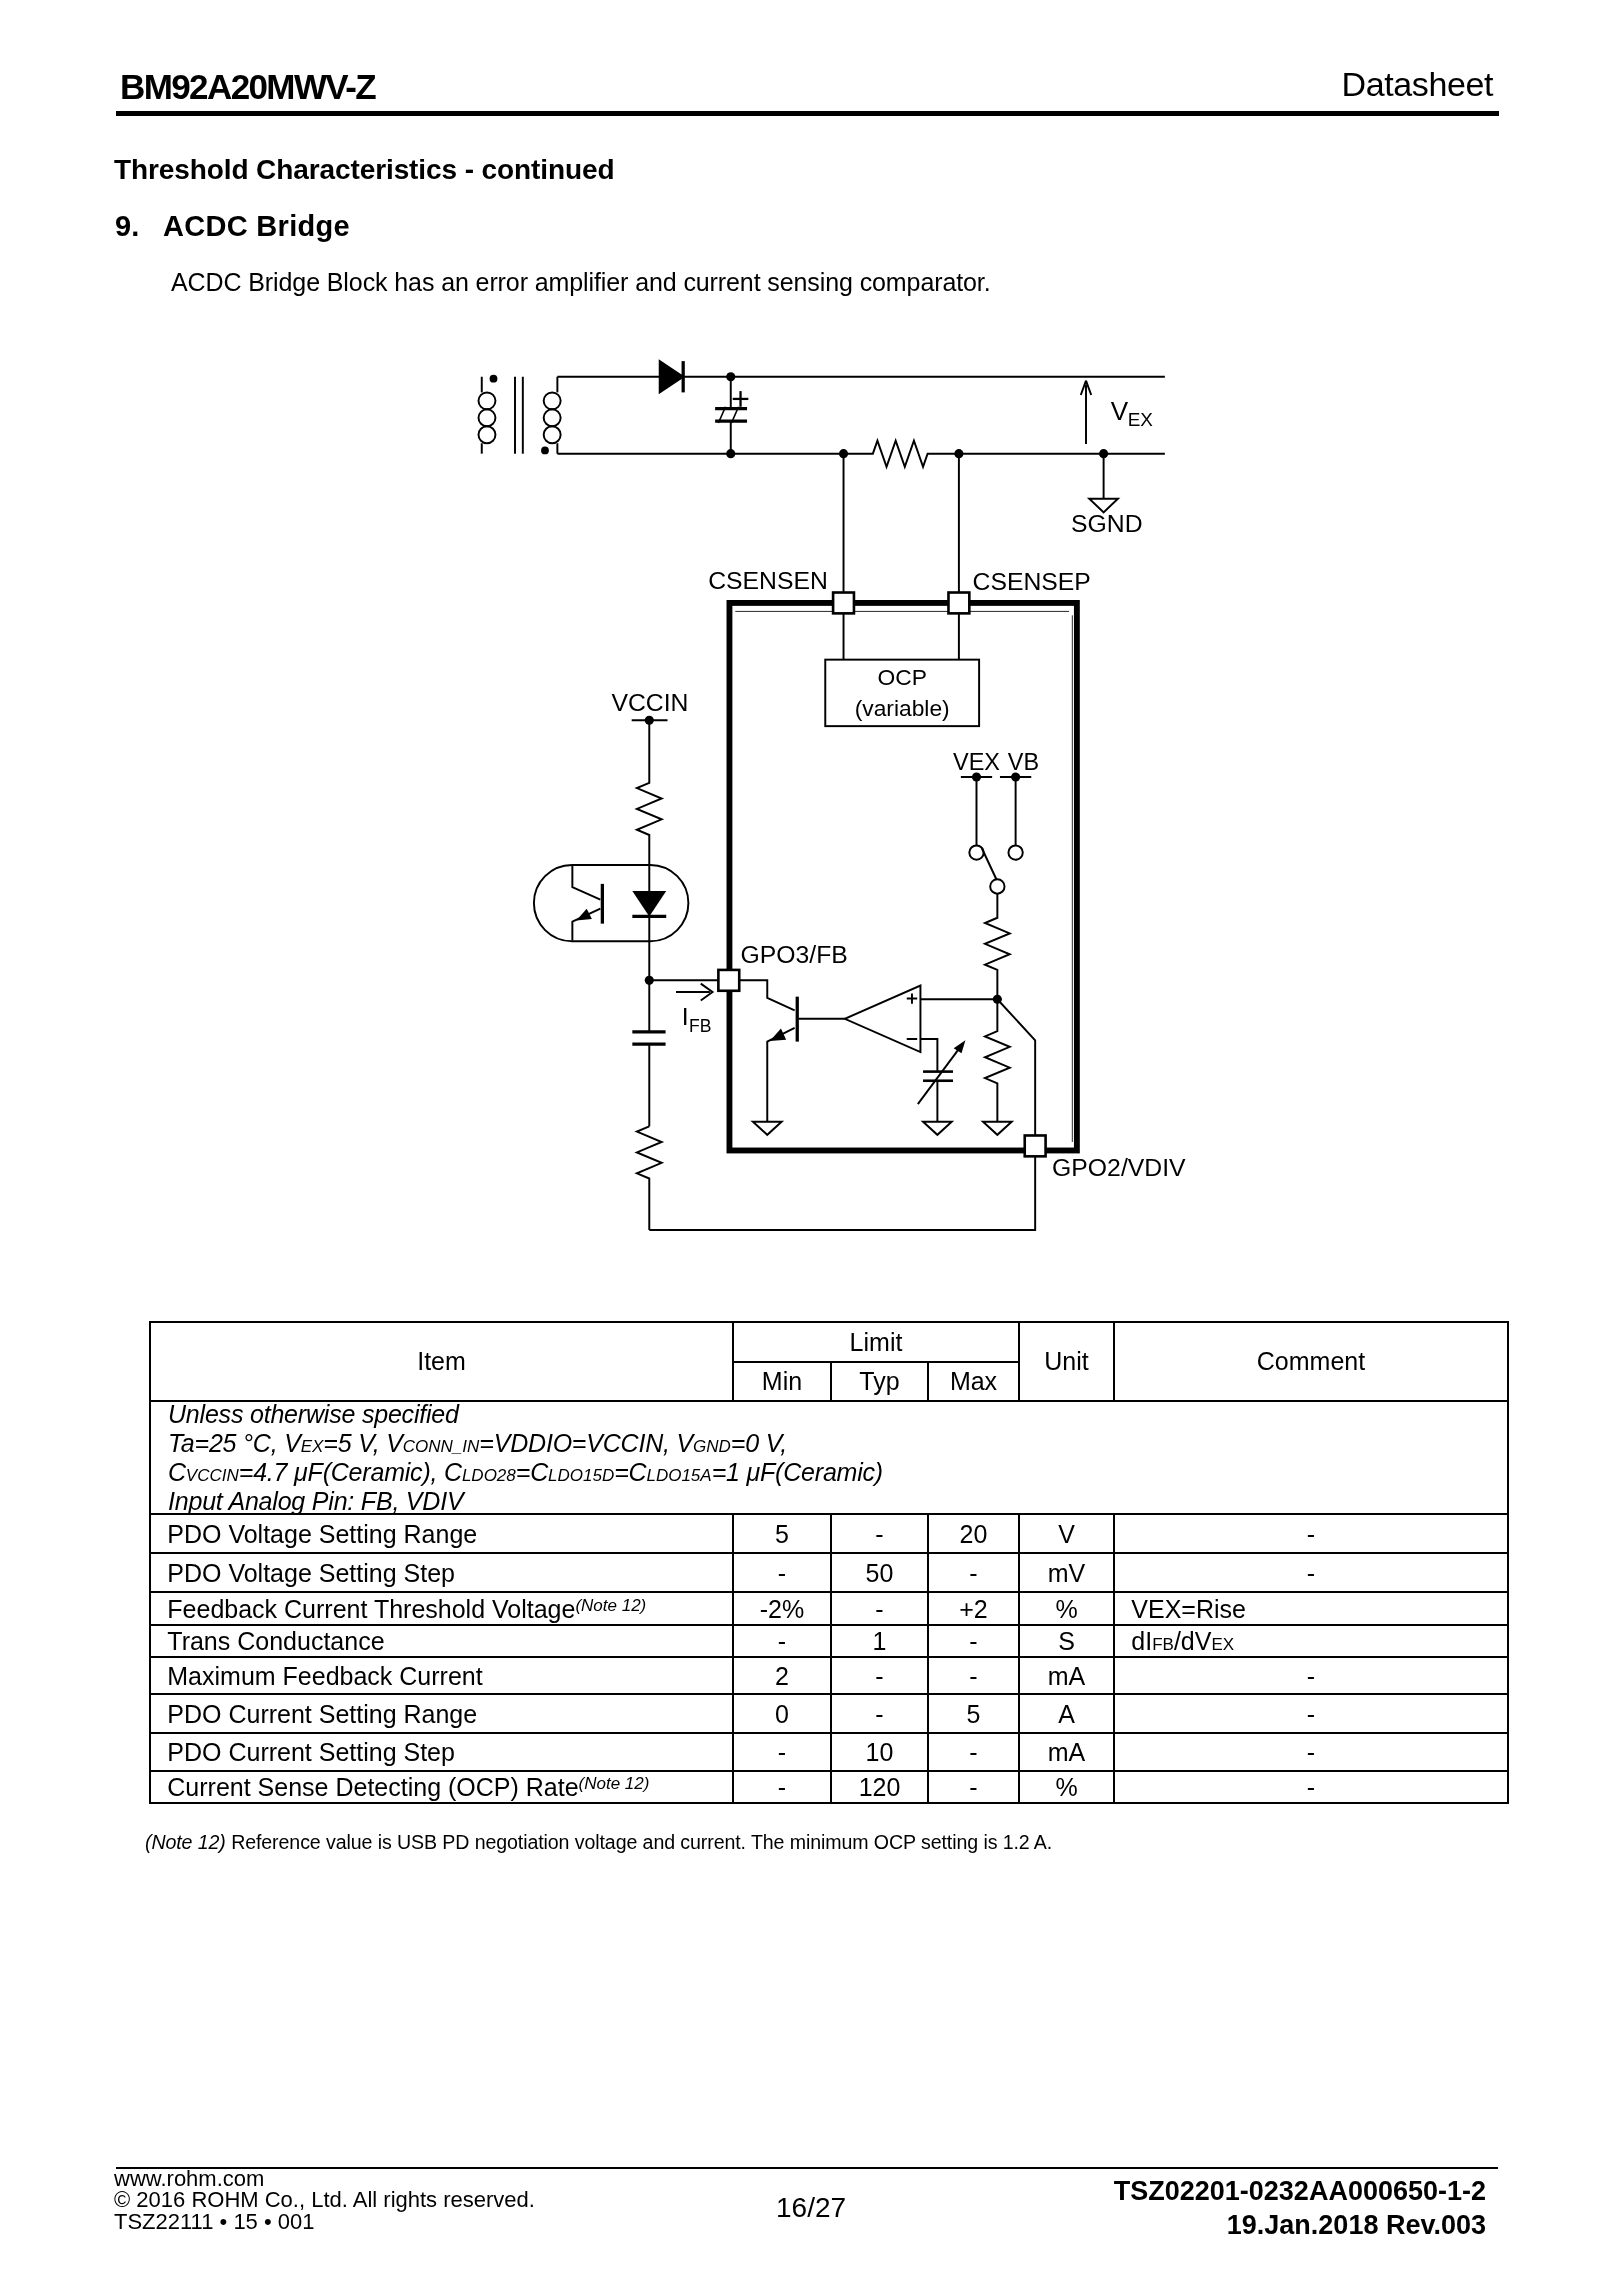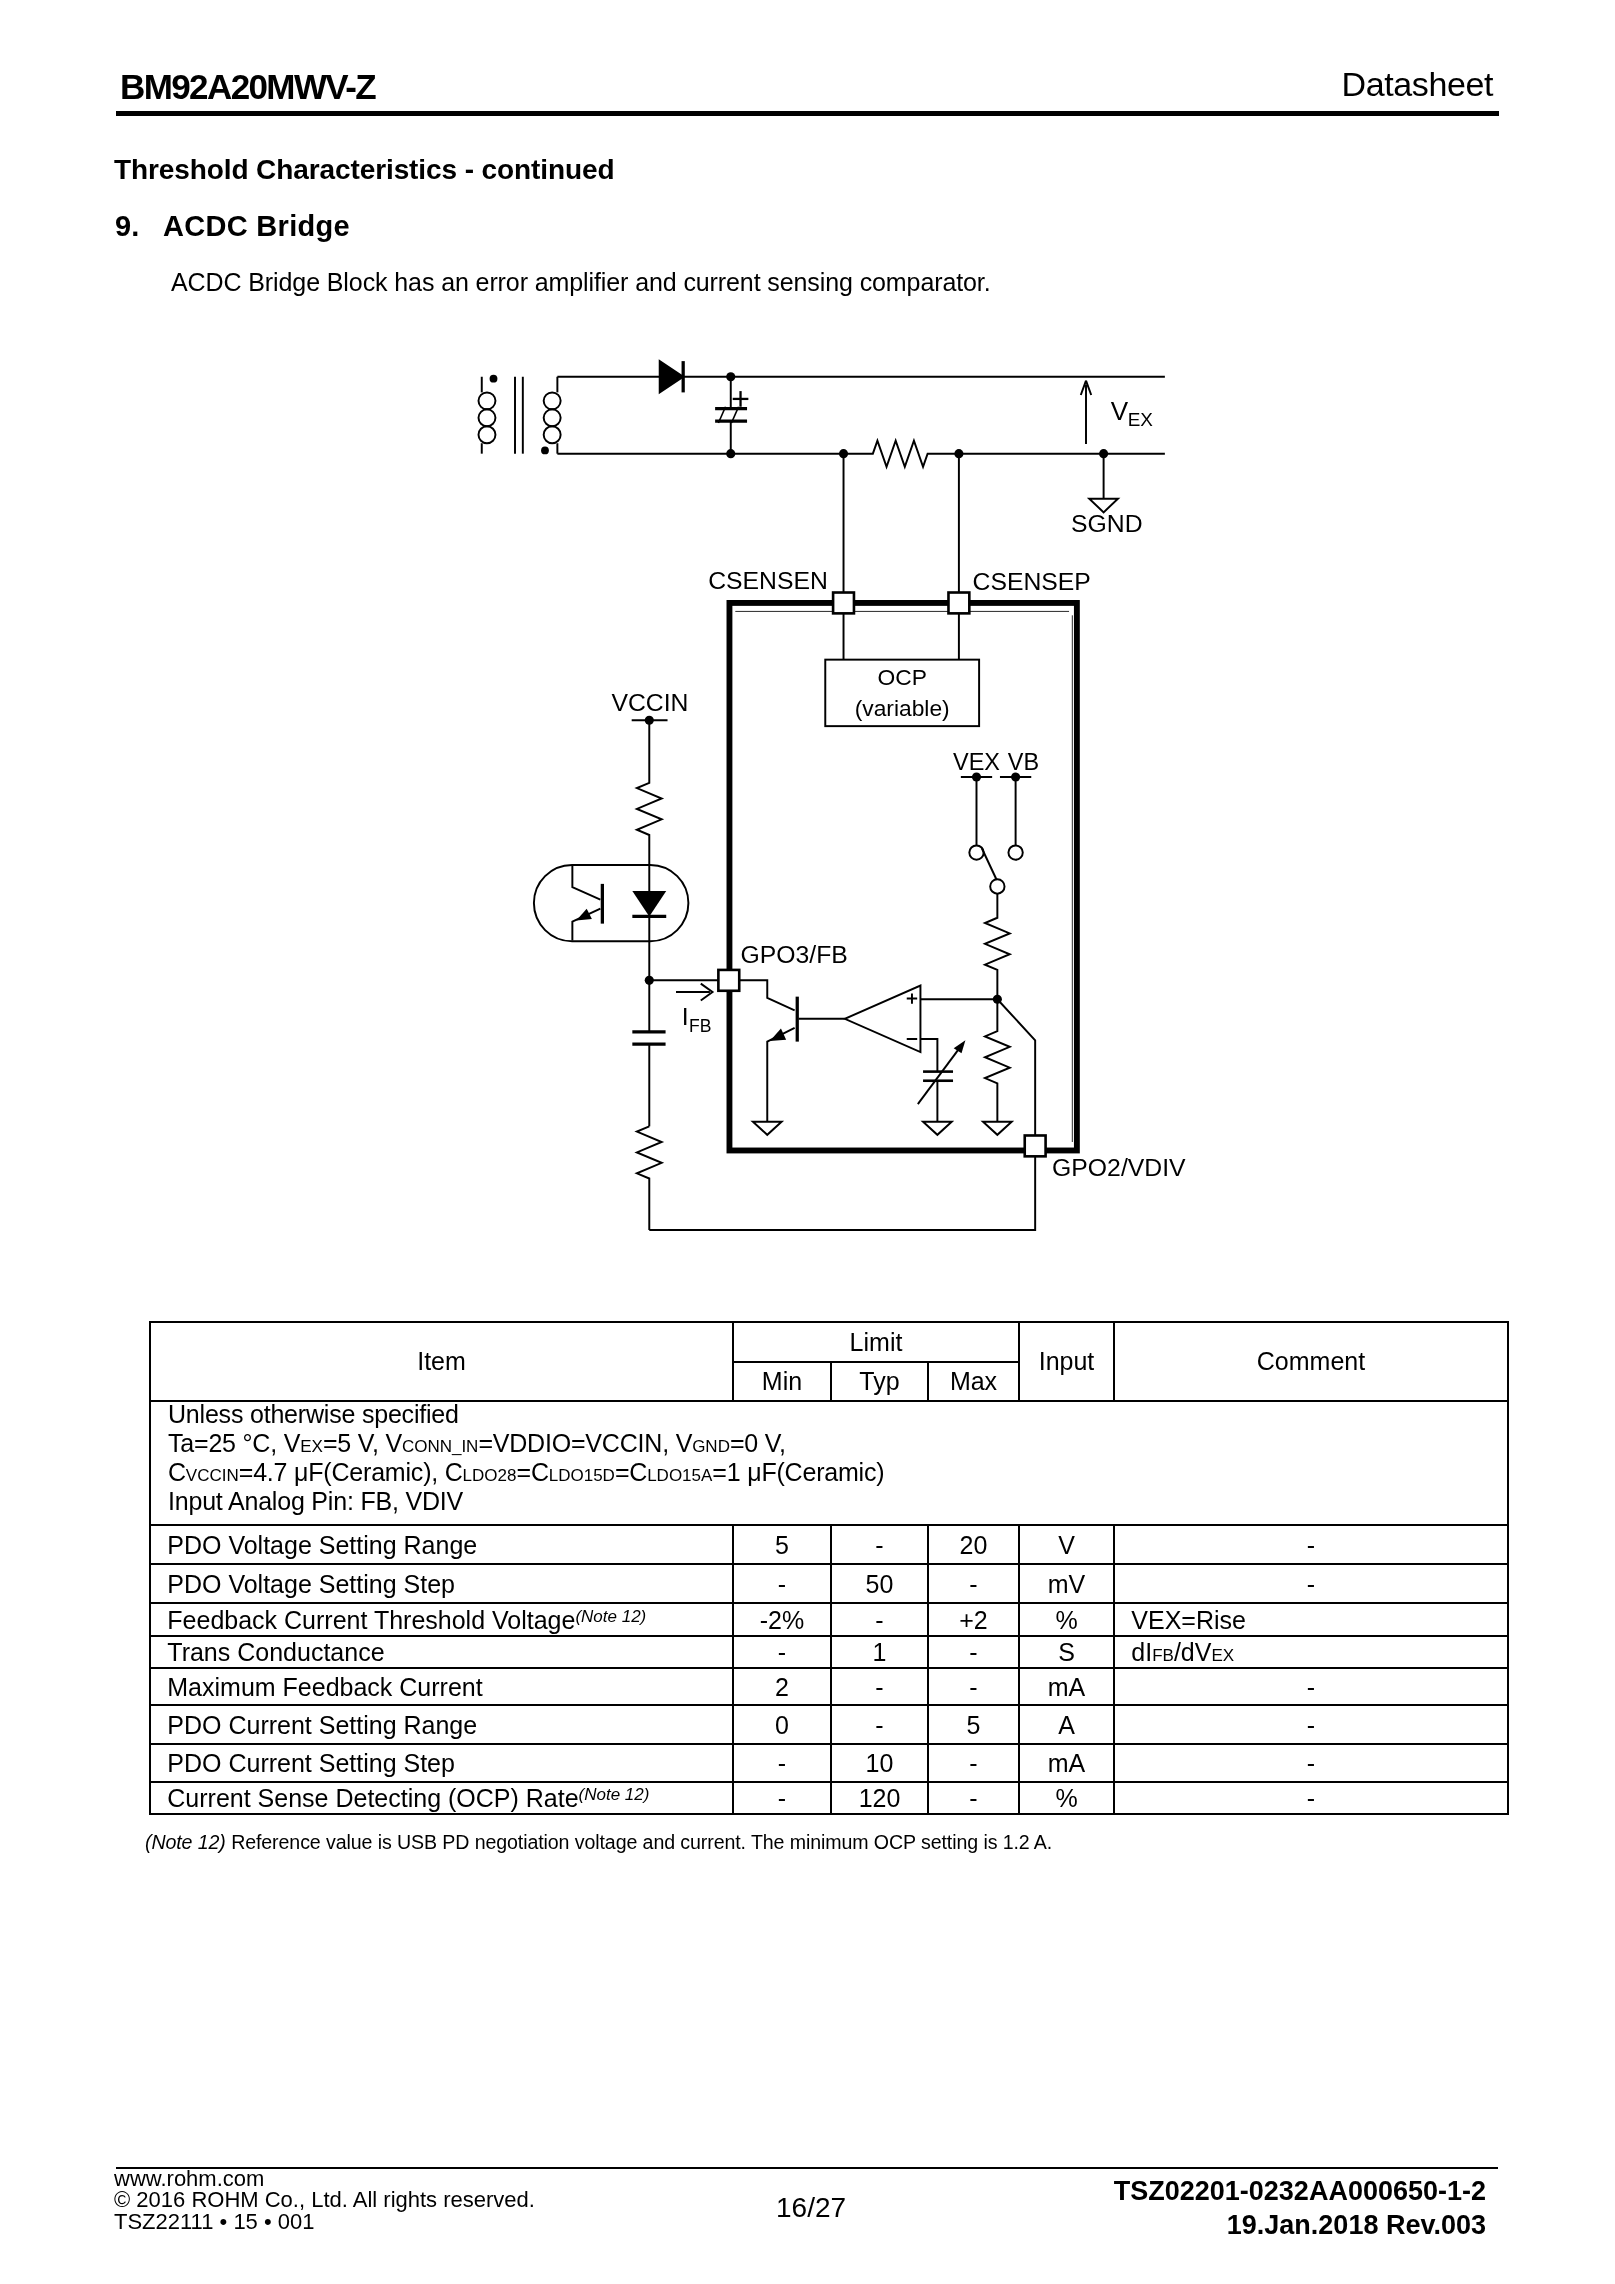--- a/index.html
+++ b/index.html
@@ -251,32 +251,32 @@
       <col style="width:97px">
       <col style="width:91px">
       <col style="width:95px">
       <col style="width:394px">
     </colgroup>
 
 <tbody>
       <tr style="height:40px;">
         <td class="ctr" rowspan="2">Item</td>
         <td class="ctr" colspan="3">Limit</td>
-        <td class="ctr" rowspan="2">Input</td>
+        <td class="ctr" rowspan="2">Unit</td>
         <td class="ctr" rowspan="2">Comment</td>
       </tr>
 
 <tr style="height:39px;">
         <td class="ctr">Min</td>
         <td class="ctr">Typ</td>
         <td class="ctr">Max</td>
       </tr>
 
 <tr style="height:112px;">
-        <td colspan="6" style="vertical-align:top;padding:0 0 16px 17px;">
+        <td colspan="6" style="vertical-align:top;padding:0 0 5px 17px;font-style:italic;">
           <div style="height:108px;line-height:29px;margin-top:-1.6px;letter-spacing:-0.2px;">Unless otherwise specified<br>Ta=25 °C, V<span class="sb">EX</span>=5 V, V<span class="sb">CONN_IN</span>=VDDIO=VCCIN, V<span class="sb">GND</span>=0 V,<br>C<span class="sb">VCCIN</span>=4.7 μF(Ceramic), C<span class="sb">LDO28</span>=C<span class="sb">LDO15D</span>=C<span class="sb">LDO15A</span>=1 μF(Ceramic)<br>Input Analog Pin: FB, VDIV</div>
         </td>
       </tr>
 
 <tr class="d" style="height:39px;">
         <td class="lft">PDO Voltage Setting Range</td>
         <td class="ctr">5</td>
         <td class="ctr">-</td>
         <td class="ctr">20</td>
         <td class="ctr">V</td>

